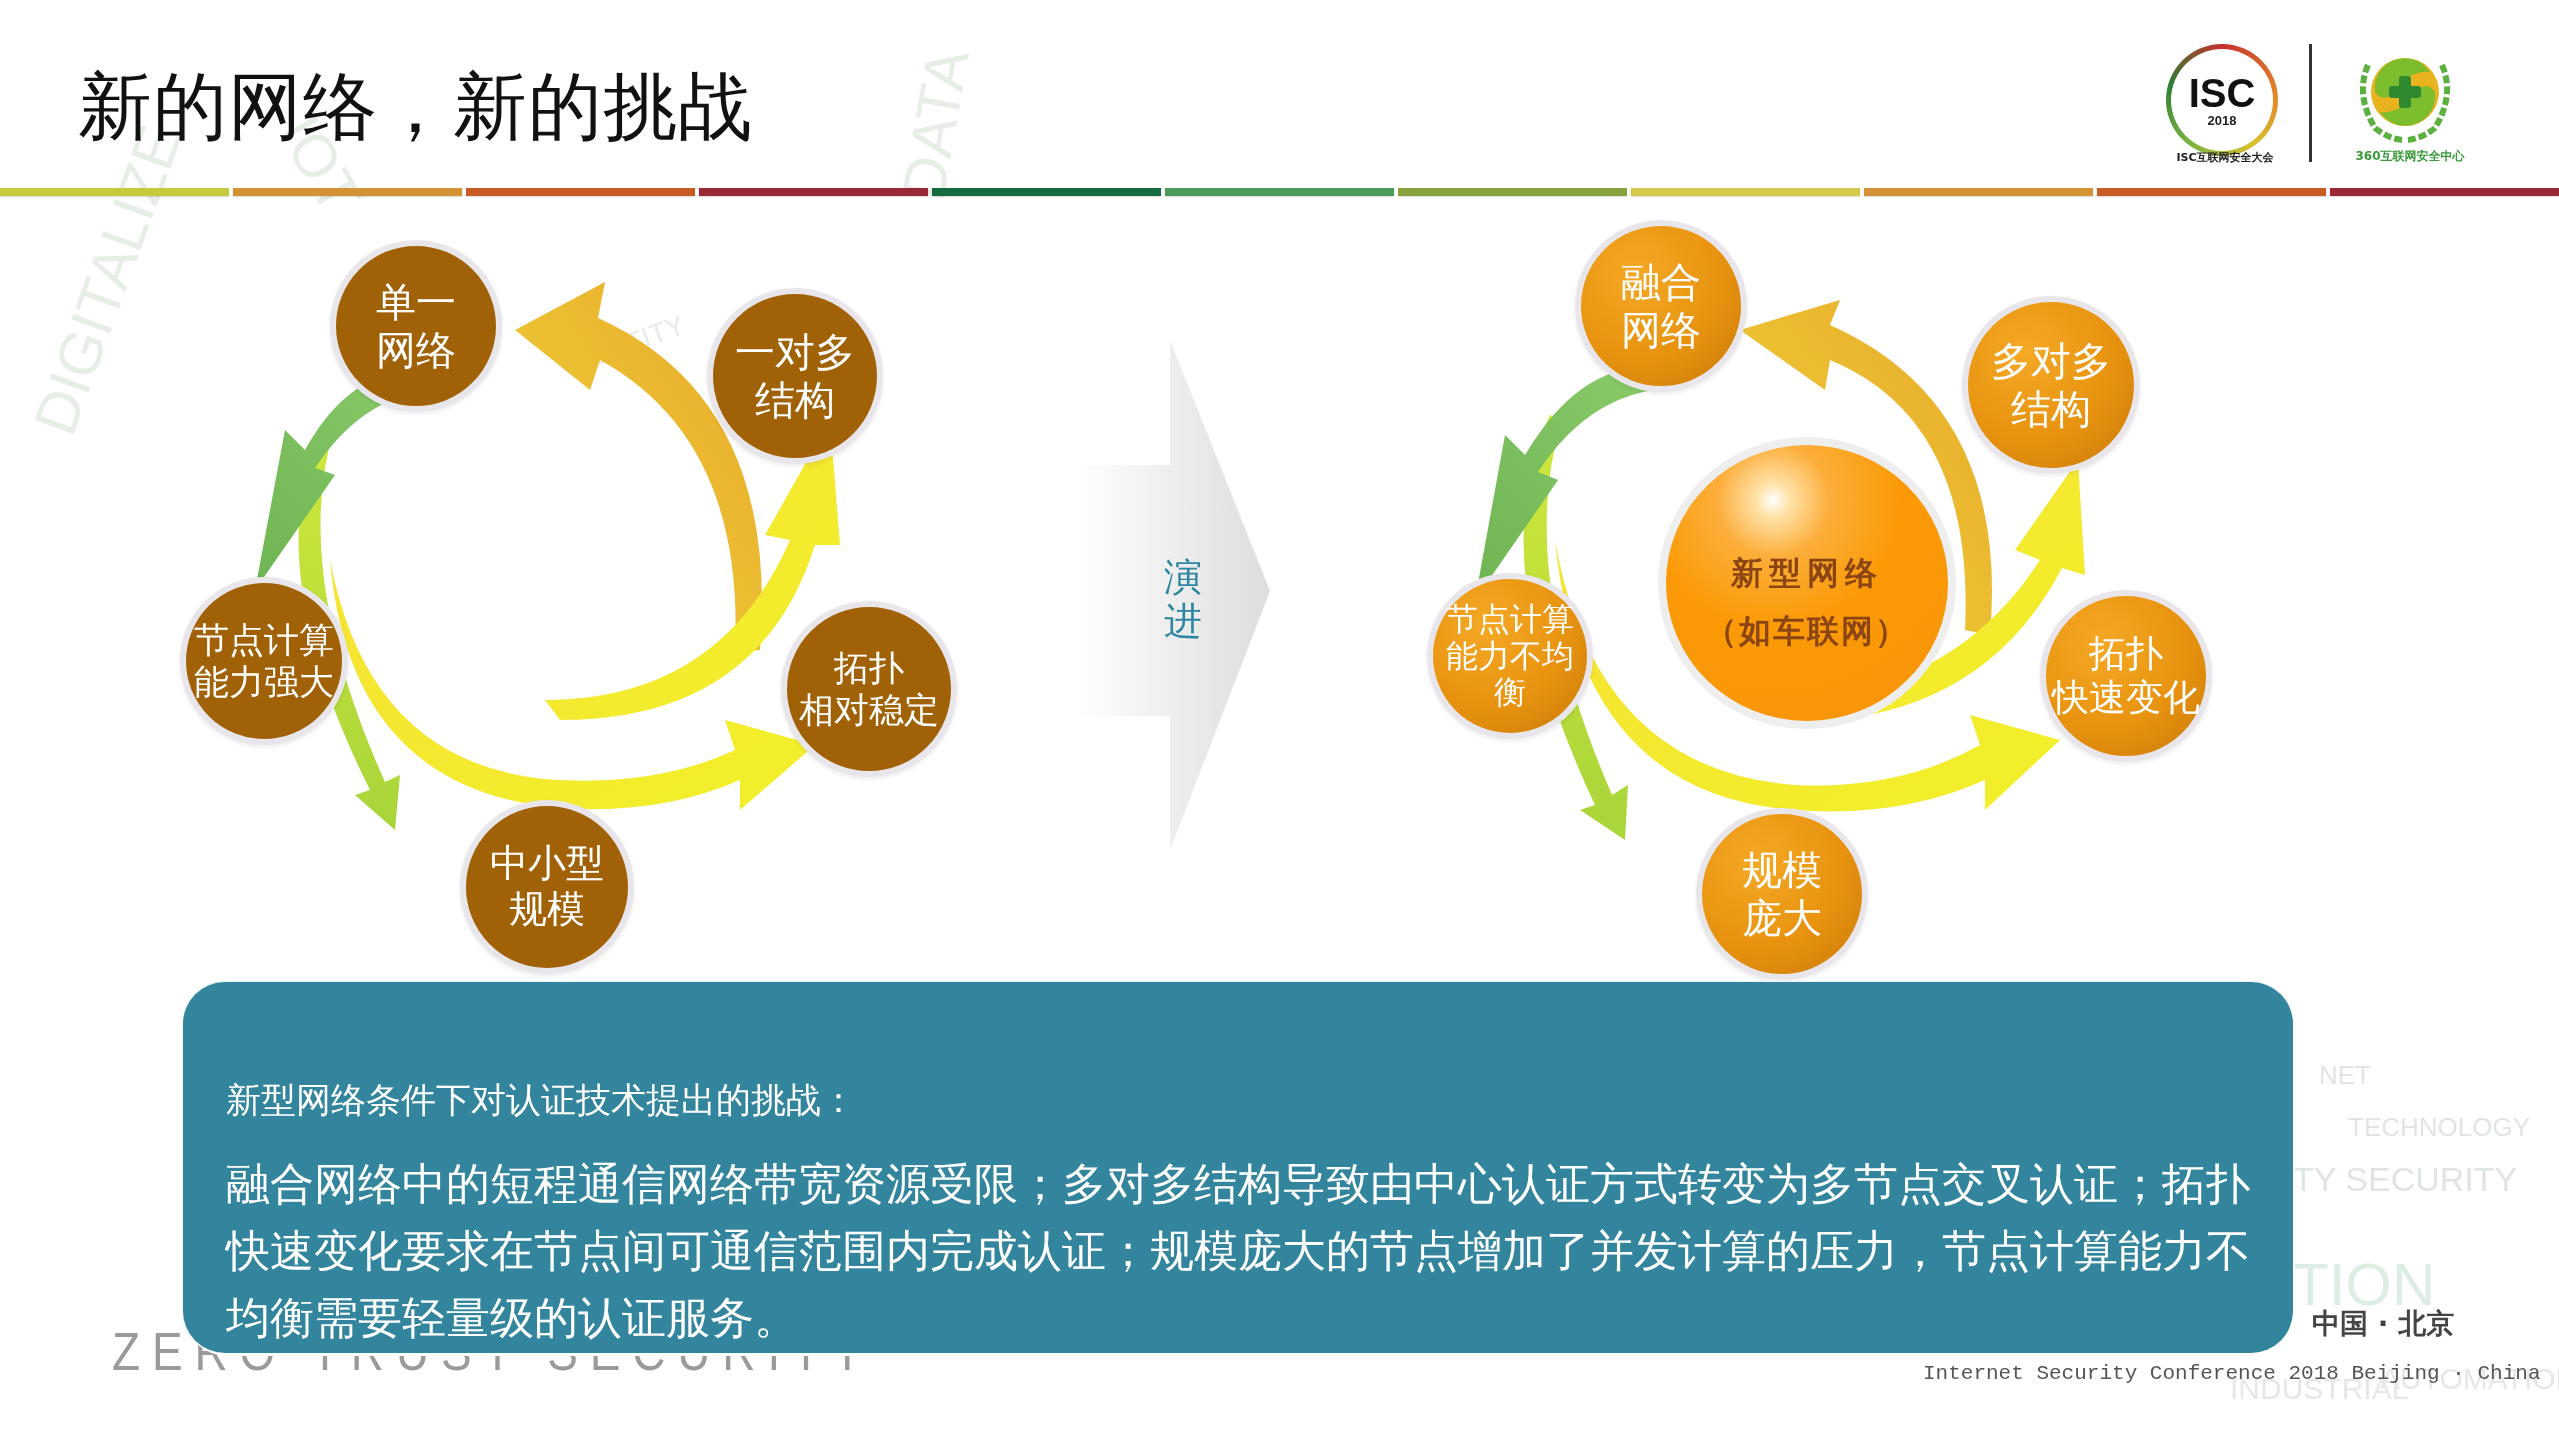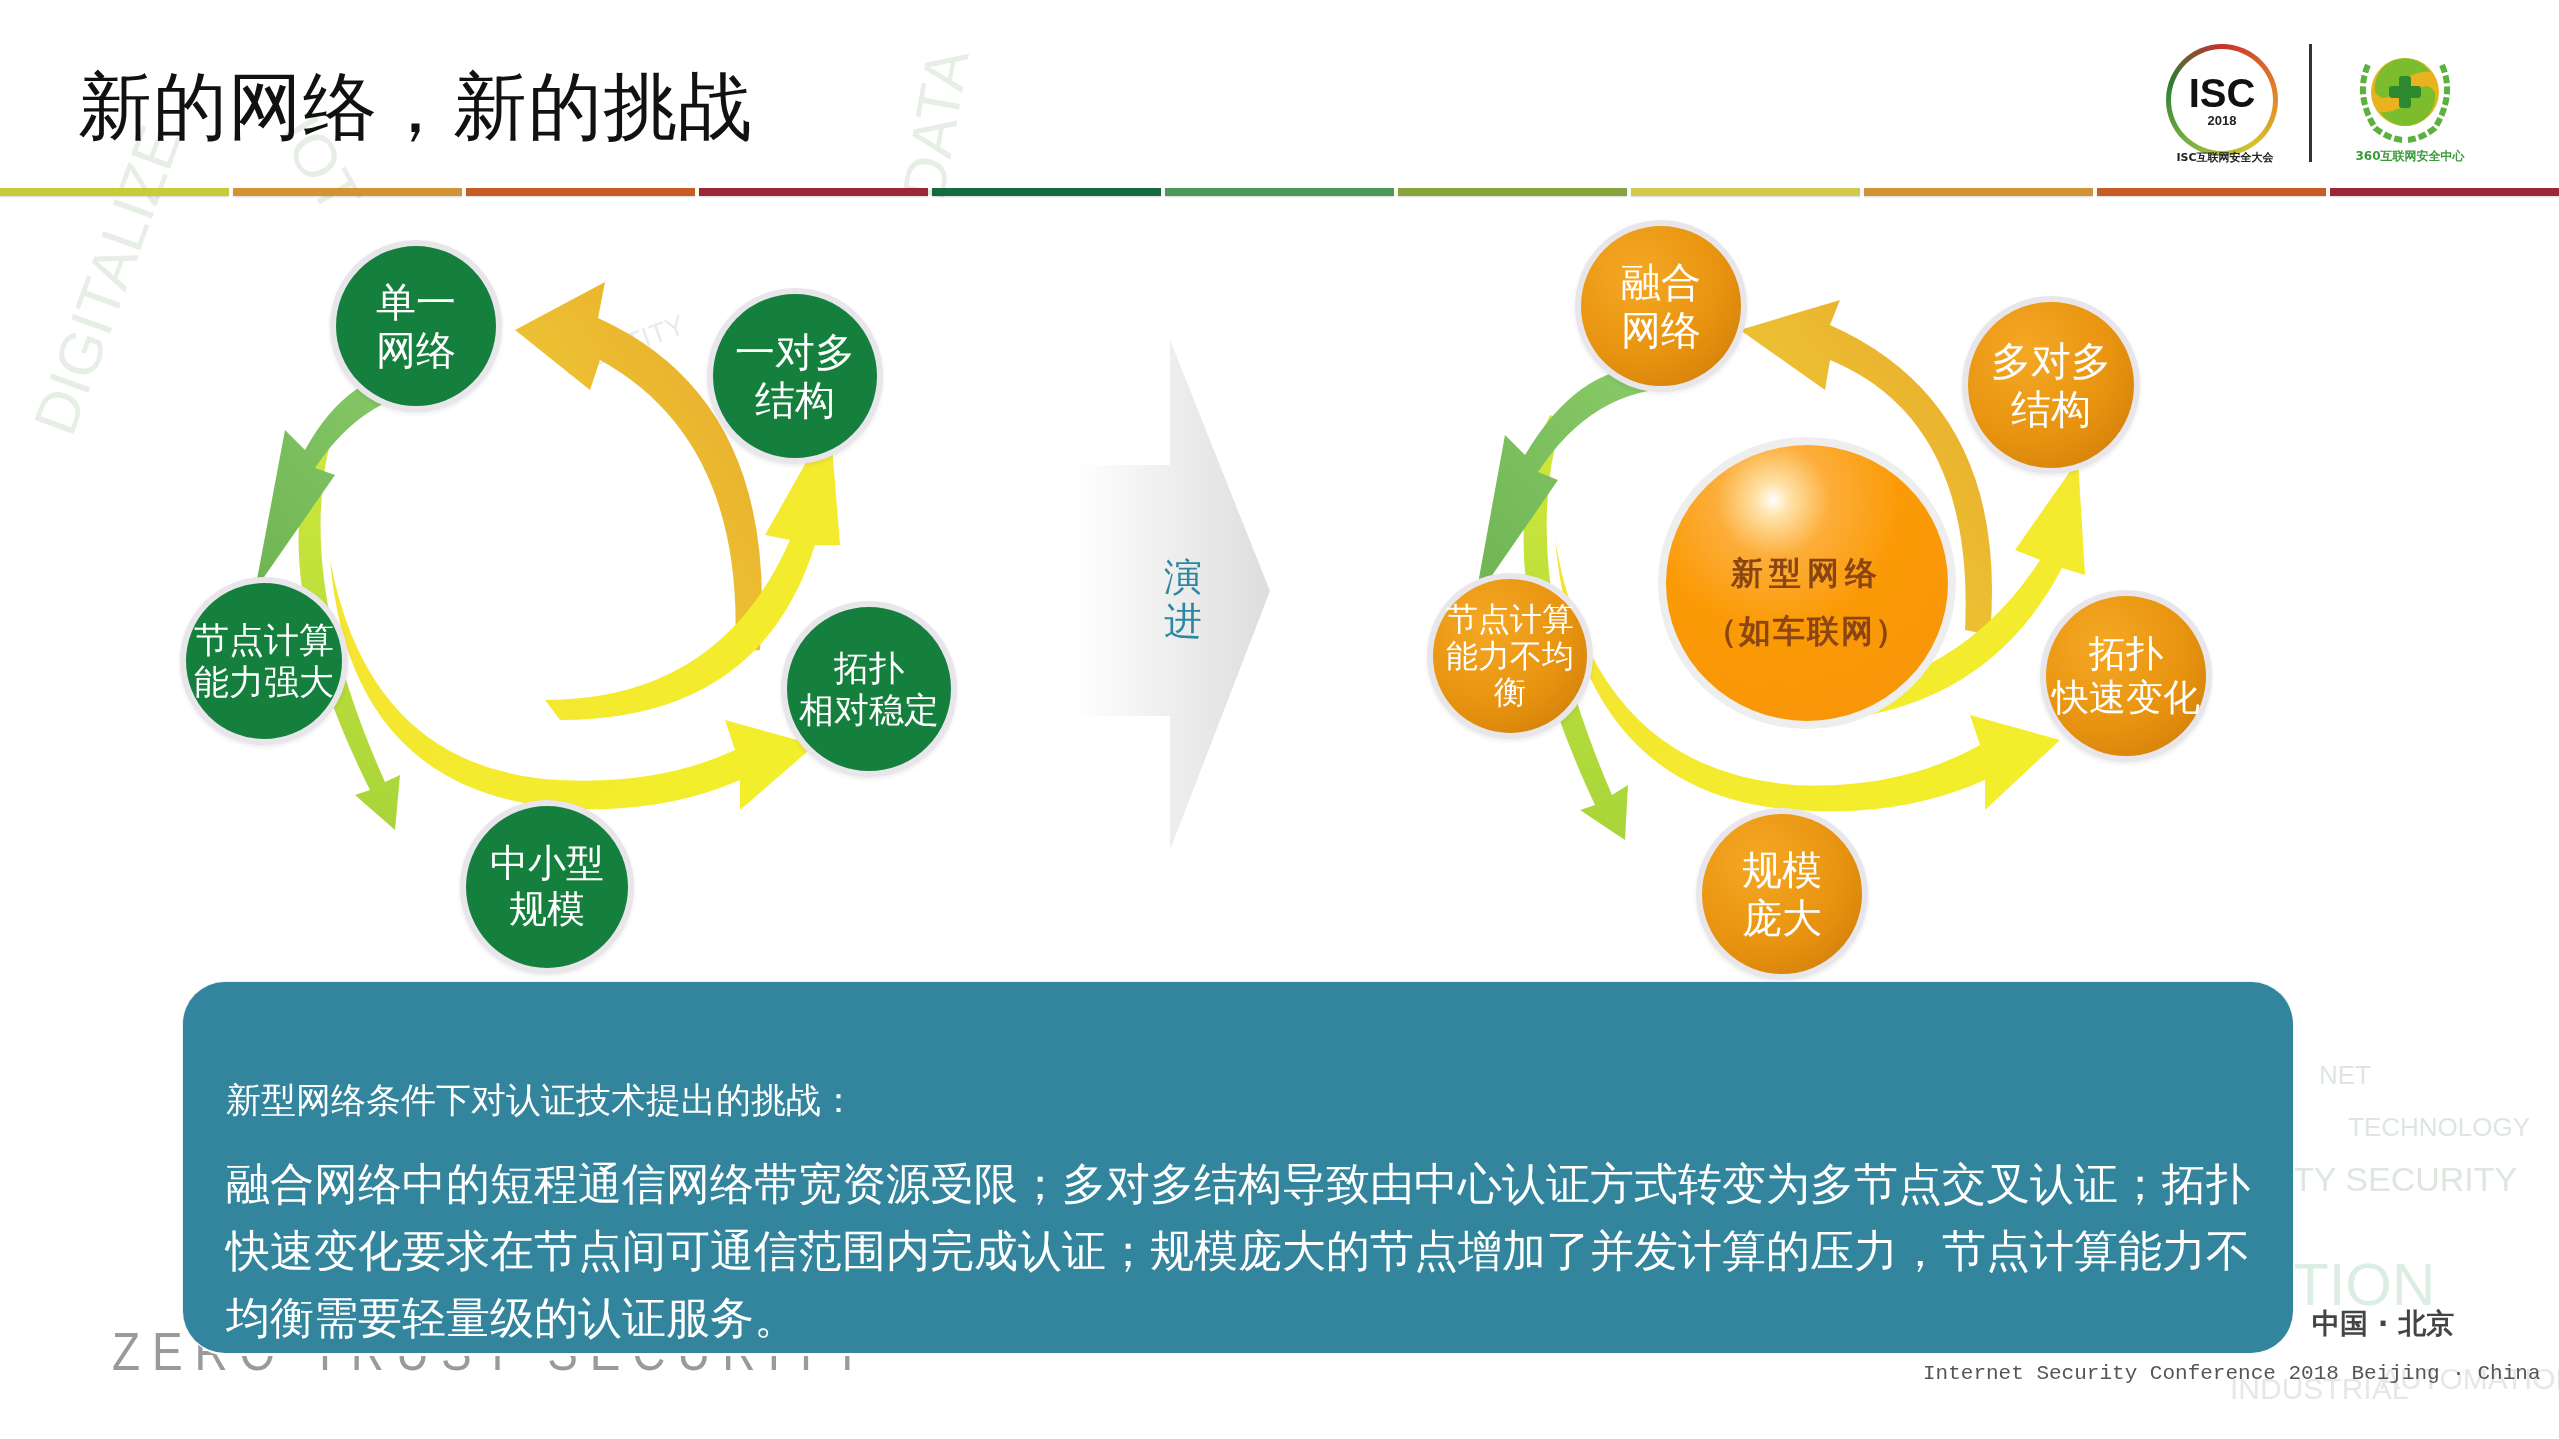--- a/index.html
+++ b/index.html
@@ -41,21 +41,21 @@
   .logo-360-cap { left: 2330px; top: 148px; width: 160px; text-align: center; font-size: 12px; color: #3a9a3a; font-weight: 700; }
 
   .circle {
     position: absolute; border-radius: 50%;
     display: flex; align-items: center; justify-content: center; text-align: center;
     color: #fff; box-sizing: border-box;
     border: 6px solid #e8e6ea;
     box-shadow: 0 2px 4px rgba(0,0,0,0.08);
     line-height: 1.2;
   }
-  .circle.purple { background: #15803d; }
+  .circle.purple { background: #a16207; }
   .circle.orange {
     background: radial-gradient(circle at 35% 30%, #f4a824 0%, #e8930f 55%, #c8780a 100%);
   }
   .center-ball {
     position: absolute; border-radius: 50%; box-sizing: border-box;
     border: 8px solid #eeeeee;
     display: flex; align-items: center; justify-content: center; text-align: center;
   }
   .center-ball.purple {
     background: radial-gradient(circle at 30% 22%, #ffffff 0%, #f0c4ee 5%, #b43cb4 18%, #990399 40%, #960096 100%);

